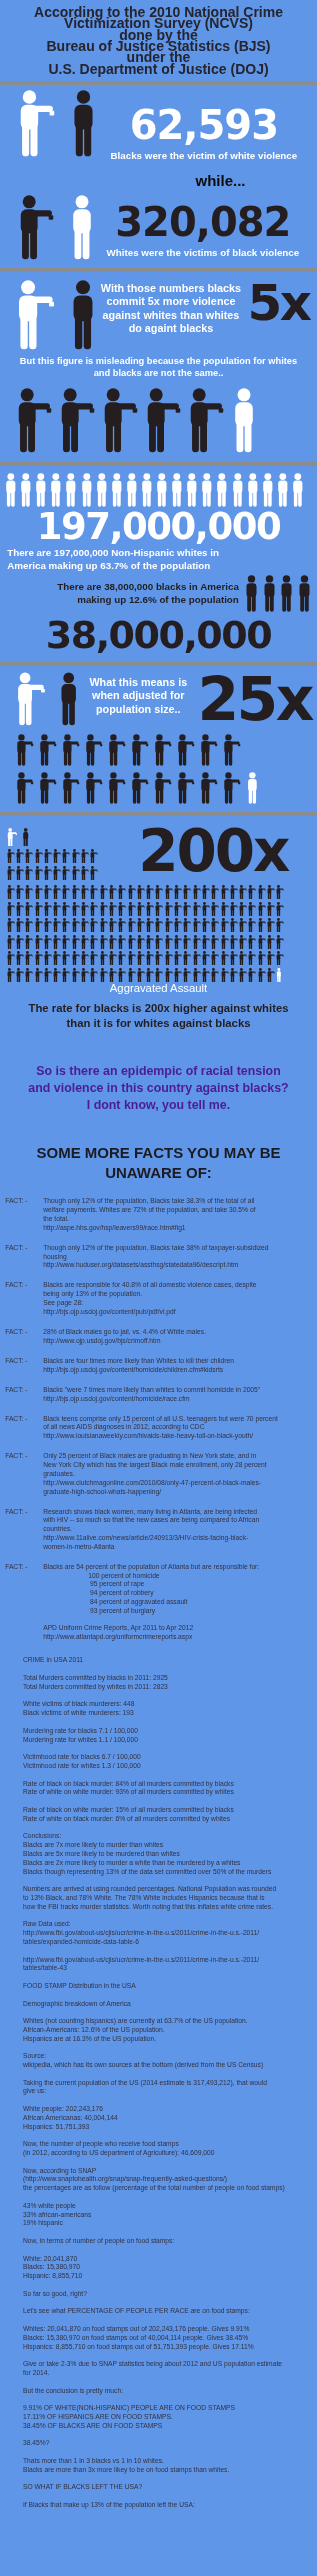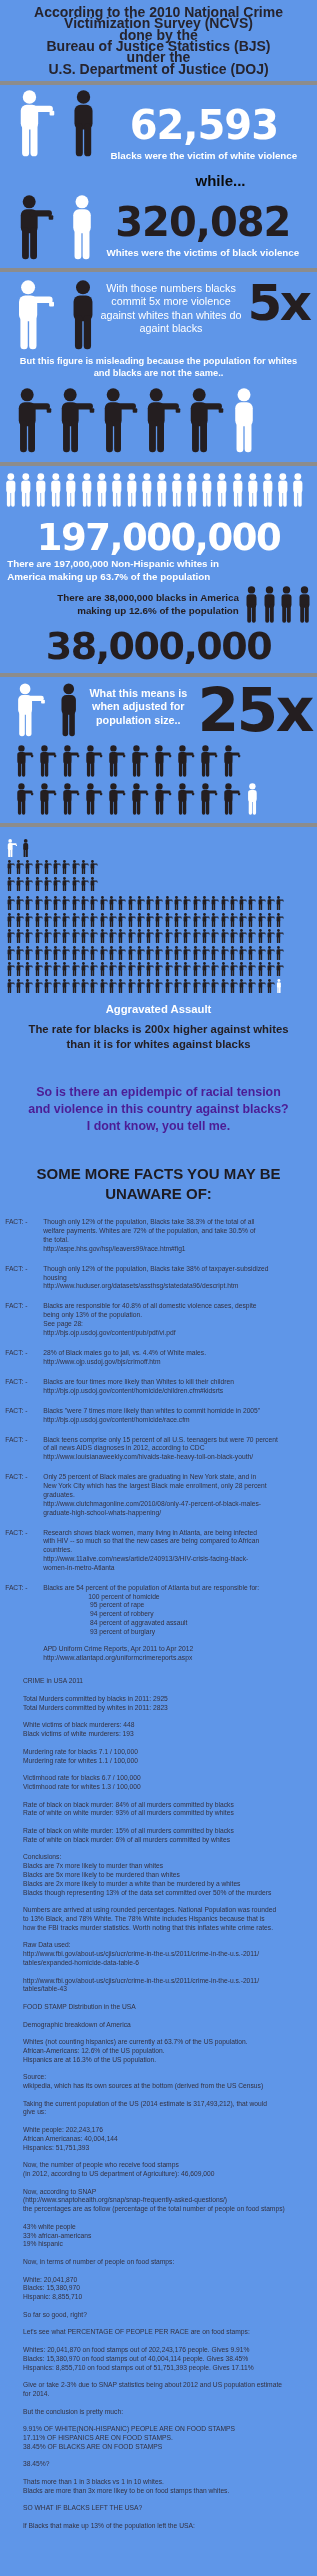--- a/index.html
+++ b/index.html
@@ -10,45 +10,45 @@
   .bignum{font-family:"DejaVu Sans",sans-serif;font-weight:bold;line-height:1;letter-spacing:-1px;}
   .hero{display:flex;align-items:flex-start;padding:5.2px 6.2px 0 17.5px;}
   .hero-right{flex:1;text-align:center;}
   .num-white{font-size:40px;color:#ffffff;margin-top:15.5px;}
   .num-dark{font-size:40px;color:#241e20;margin-top:7.2px;}
   .hero-cap{font-size:9.8px;font-weight:bold;color:#ffffff;margin-top:4.1px;line-height:1.25;}
   .while{font-size:15px;font-weight:bold;color:#0c0c0c;text-align:center;margin:10.3px 0 1px 124px;}
   .figrow{display:flex;align-items:flex-end;}
   .pad-fig{padding-left:15.5px;}
   .fivex-top{display:flex;align-items:flex-start;padding:8.2px 5.2px 0 15.5px;gap:3.1px;}
-  .fivex-text{width:142px;margin-top:2.1px;color:#ffffff;font-weight:normal;font-size:10.8px;line-height:1.22;text-align:center;}
+  .fivex-text{width:142px;margin-top:2.1px;color:#ffffff;font-weight:bold;font-size:10.8px;line-height:1.22;text-align:center;}
   .fivex-big{flex:1;font-size:50px;letter-spacing:-2.6px;text-align:center;line-height:0.92;color:#241e20;font-family:"DejaVu Sans",sans-serif;font-weight:bold;}
   .fivex-note{color:#ffffff;font-weight:bold;font-size:9.3px;text-align:center;margin:6.2px 12.4px 0;line-height:1.25;}
   .fivex-row{margin:8.2px 0 9.3px;}
   .pop{padding:7.2px 0 8.2px;}
   .pop-white-row{padding-left:4.1px;}
-  .pop-num-white{font-size:37px;color:#ffffff;text-align:center;letter-spacing:-1.5px;margin-top:12px;}
+  .pop-num-white{font-size:37px;color:#ffffff;text-align:center;letter-spacing:-1.5px;margin-top:1px;}
   .pop-cap-white{color:#ffffff;font-weight:bold;font-size:9.8px;padding:2.1px 62px 0 7.2px;line-height:1.28;}
   .pop-black-row{display:flex;justify-content:flex-end;align-items:center;gap:5.2px;padding-right:5.2px;margin-top:3.1px;}
   .pop-cap-black{color:#241e20;font-weight:bold;font-size:9.8px;text-align:right;line-height:1.28;max-width:216px;}
   .pop-num-dark{font-size:38px;color:#241e20;text-align:center;letter-spacing:-1.5px;margin-top:4.1px;}
   .x25-top{display:flex;align-items:flex-start;padding:6.2px 5.2px 0 15.5px;}
   .x25-text{width:132px;color:#ffffff;font-weight:bold;font-size:10.8px;text-align:center;margin-top:4.1px;line-height:1.22;}
   .x25-big{flex:1;font-size:60px;font-weight:bold;font-family:"DejaVu Sans",sans-serif;text-align:center;letter-spacing:-2.6px;line-height:0.92;color:#241e20;}
   .x25-row1{display:flex;align-items:flex-start;padding-left:15.5px;margin-top:7.2px;}
   .x25-cap{flex:1;color:#241e20;font-weight:bold;font-size:10.3px;text-align:center;margin-top:11.3px;line-height:1.25;padding-right:4.1px;}
   .x25-row{padding-left:15.5px;margin-top:6.2px;}
   .x200-top{display:flex;align-items:flex-start;padding:7.2px 5.2px 0 6.7px;}
   .x200-left{width:108px;}
   .x200-left .figrow{margin-bottom:2.6px;}
   .x200-pair{margin-bottom:7.2px;margin-top:5.2px;}
   .x200-big{flex:1;font-size:58px;font-weight:bold;font-family:"DejaVu Sans",sans-serif;text-align:center;letter-spacing:-2.1px;line-height:0.9;margin-top:2.1px;color:#241e20;}
   .x200-row{padding-left:6.7px;margin-top:2.1px;}
   .x200-cap1{color:#ffffff;font-weight:bold;font-size:10.8px;text-align:center;margin-top:7.2px;}
-  .x200-cap2{color:#ffffff;font-weight:bold;font-size:11.3px;text-align:center;margin-top:10px;}
+  .x200-cap2{color:#ffffff;font-weight:normal;font-size:11.3px;text-align:center;margin-top:0;}
   .x200-cap3{color:#241e20;font-weight:bold;font-size:11.3px;text-align:center;margin:7.2px 20.6px 0;line-height:1.3;}
   .question{color:#4c1d95;font-weight:bold;font-size:12.4px;text-align:center;margin:33px 15.5px 0;}
   .question .ln{min-height:17px;line-height:17px;white-space:pre-wrap;}
   .facts-heading{color:#1d1b22;font-weight:bold;font-size:15px;text-align:center;margin:29px 36px 15.5px;line-height:1.28;}
   .facts{padding:0 4.1px 0 5.2px;font-size:6.7px;color:#333140;}
   .fact{display:flex;margin-bottom:11.3px;}
   .fact-label{width:38px;flex:none;}
   .fact-body{flex:1;}
   .ln{min-height:8.8px;line-height:8.8px;white-space:pre-wrap;}
   .fact-sub{padding-left:45px;white-space:pre;}
@@ -401,20 +401,21 @@
             <use href="#p-point"></use>
           </svg>
           <svg class="fig" viewBox="0 0 58 100" height="14.4" width="8.3" style="fill: rgb(36, 30, 32);">
             <use href="#p-point"></use>
           </svg>
           <svg class="fig" viewBox="0 0 58 100" height="14.4" width="8.3" style="fill: rgb(36, 30, 32);">
             <use href="#p-point"></use>
           </svg>
         </div>
     </div>
+    <div class="x200-big">200x</div>
   </div>
   <div class="figrow x200-row" style="gap: 1px;">
       <svg class="fig" viewBox="0 0 58 100" height="14.4" width="8.3" style="fill: rgb(36, 30, 32);">
         <use href="#p-point"></use>
       </svg>
       <svg class="fig" viewBox="0 0 58 100" height="14.4" width="8.3" style="fill: rgb(36, 30, 32);">
         <use href="#p-point"></use>
       </svg>
       <svg class="fig" viewBox="0 0 58 100" height="14.4" width="8.3" style="fill: rgb(36, 30, 32);">
         <use href="#p-point"></use>

